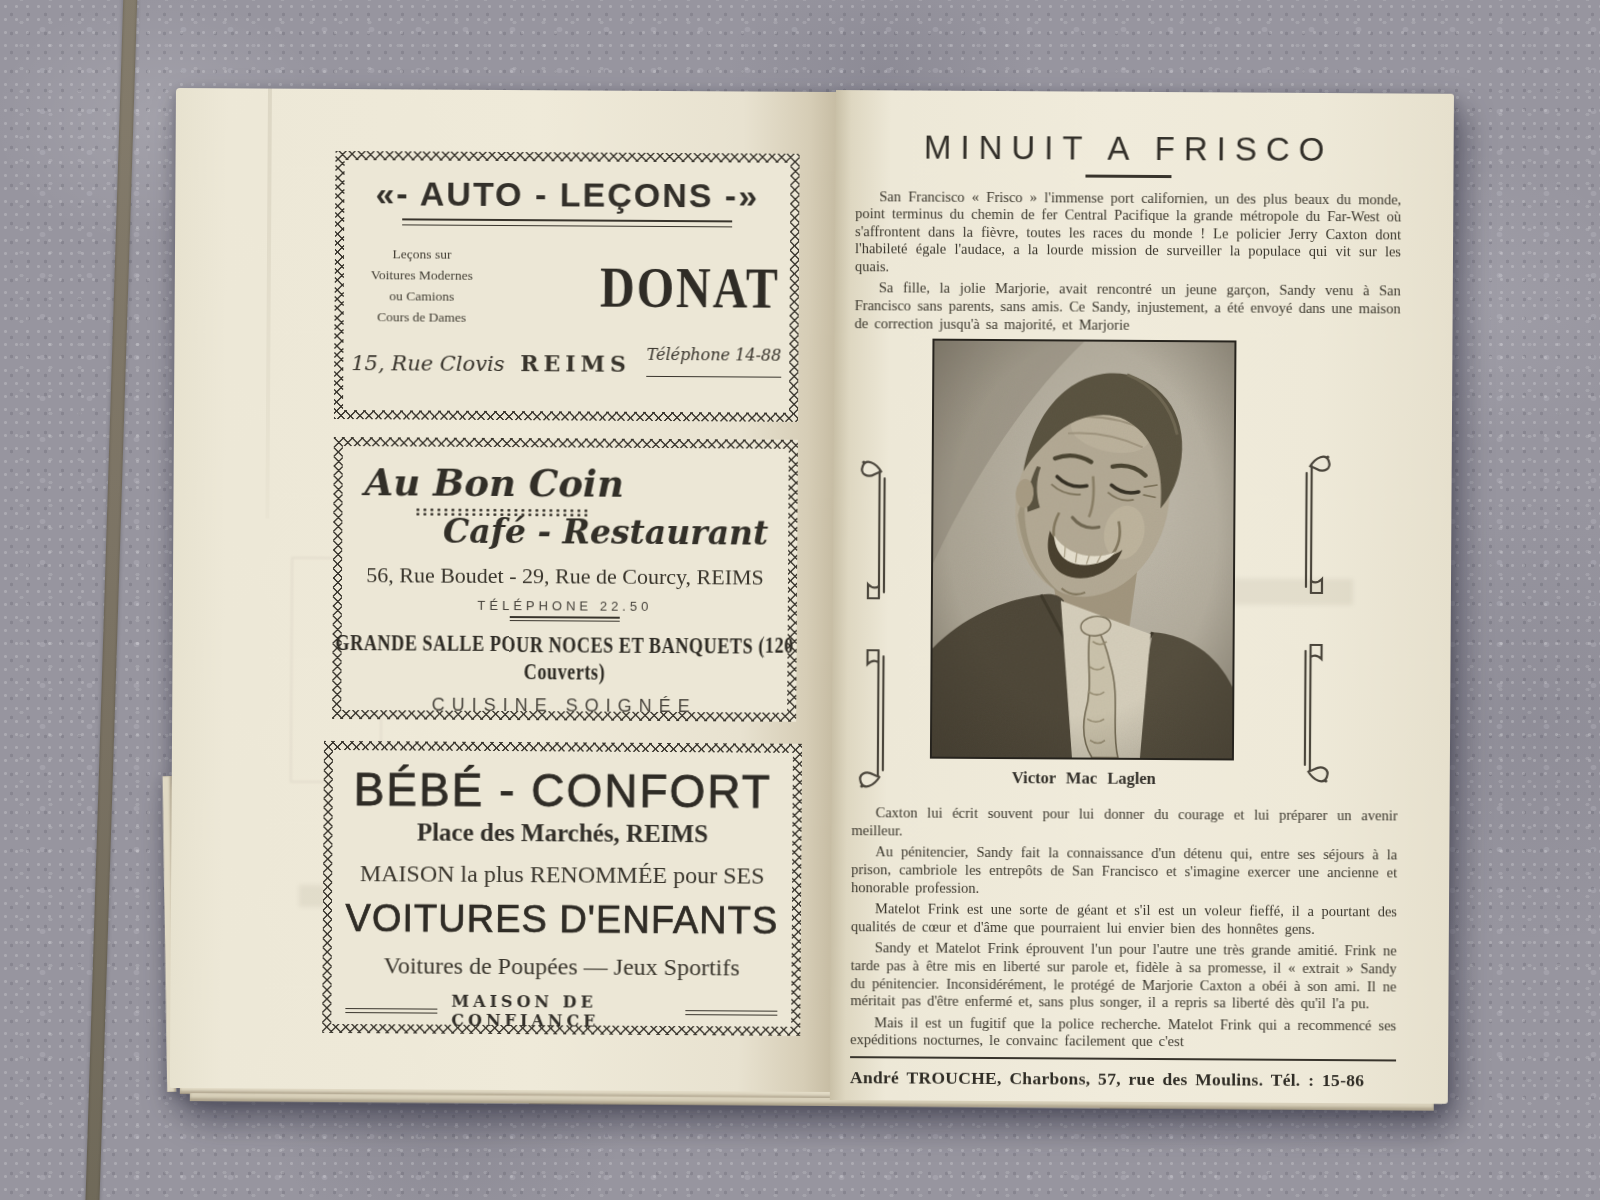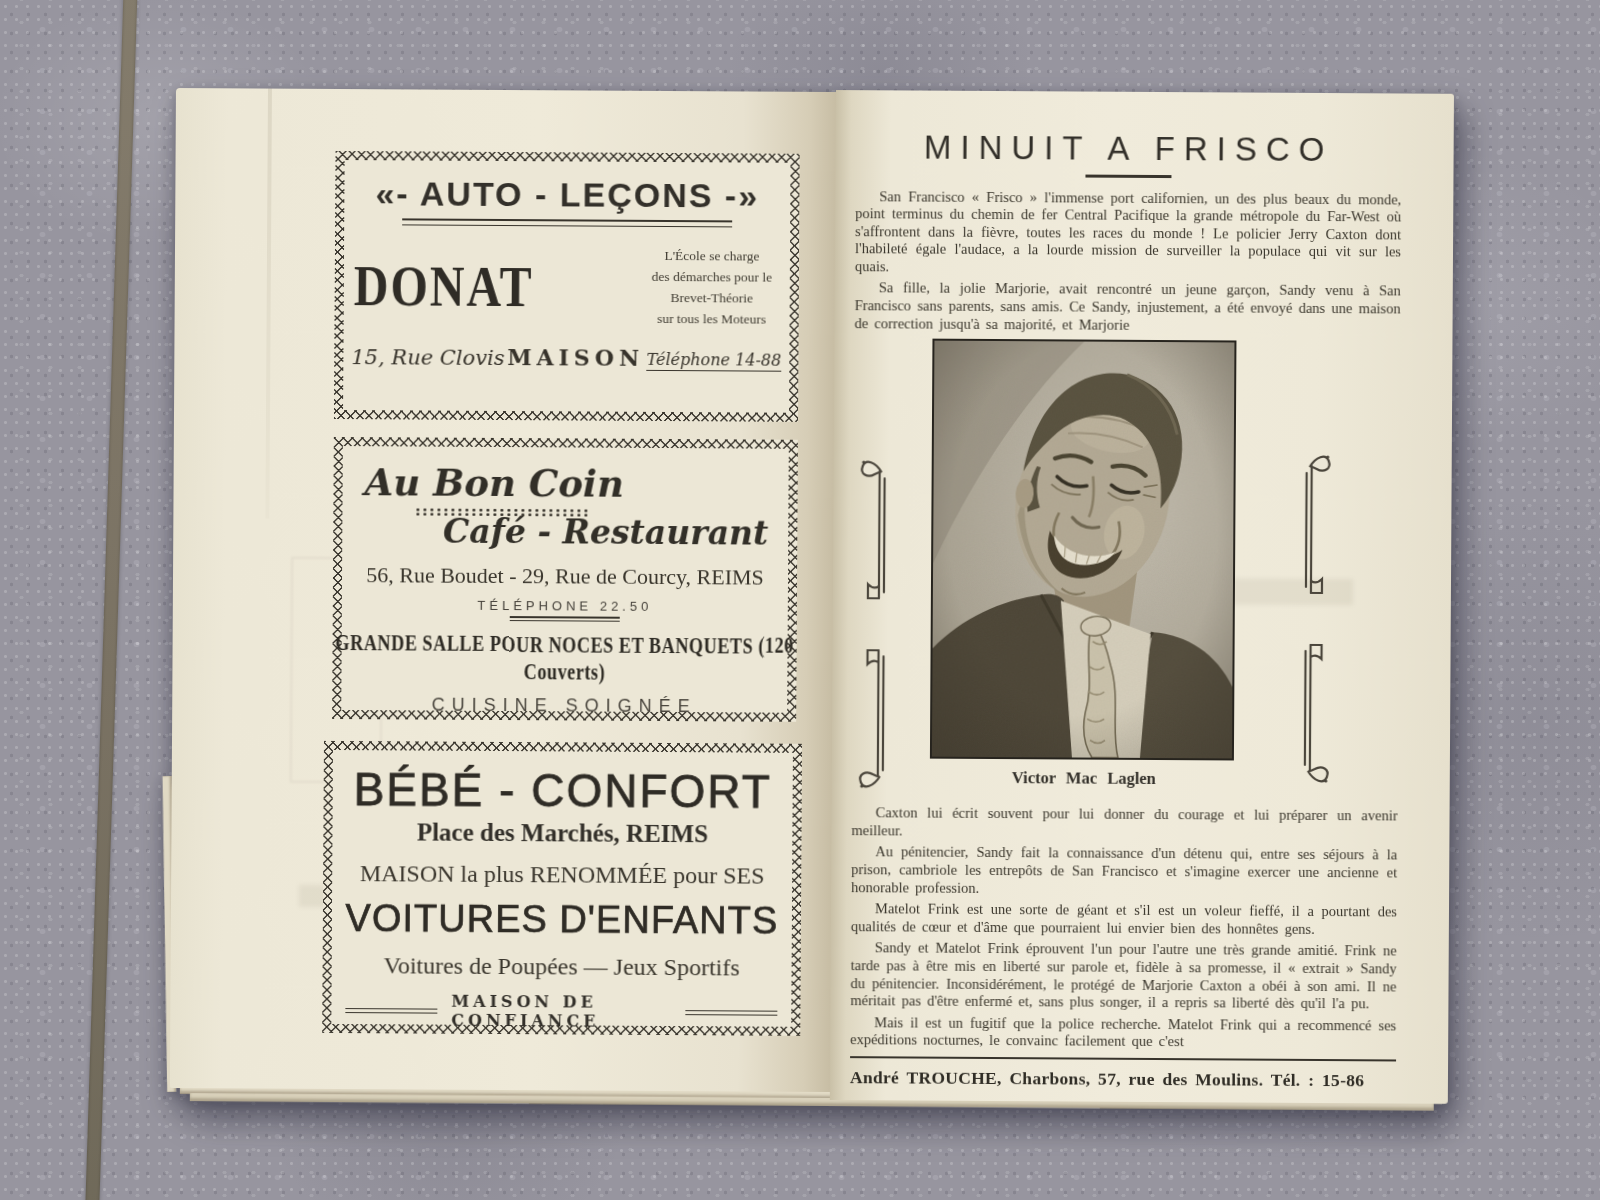--- a/index.html
+++ b/index.html
@@ -86,21 +86,21 @@
   .ad1-mid { display:flex; justify-content:space-between; align-items:center;
     padding:0 10px; margin-top:18px; }
   .ad1-side { font-size:13.5px; line-height:21px; white-space:pre-line; text-align:center; width:136px; color:#413d33;}
   .ad1-name { font-family:"Liberation Serif", serif; font-weight:bold; font-size:48px;
     letter-spacing:2px; transform:scaleY(1.18); color:#2f2c26;}
   .ad1-bottom { display:flex; justify-content:space-between; align-items:flex-end;
     padding:0 8px; margin-top:16px;}
   .script { font-style:italic; font-family:"DejaVu Serif", serif; }
   .ad1-addr { font-size:21px;font-style:italic; }
   .ad1-city { font-family:"DejaVu Serif", serif; font-weight:bold; font-size:22px; letter-spacing:5px; }
-  .ad1-tel { font-size:16px; border-bottom:1px solid #38342c; padding-bottom:1px;}
+  .ad1-tel { font-size:16px; border-bottom:1px solid #38342c; padding-bottom:12px;}
 
   
   .ad2-name { font-style:italic; font-family:"DejaVu Serif", serif; font-weight:bold;
     font-size:37px; margin:14px 0 0 22px; color:#322f28;}
   .dotline { width:176px; height:8px; margin:3px 0 0 72px;
     background-image:radial-gradient(circle, #38342c 1.2px, transparent 1.6px);
     background-size:7px 4.5px; }
   .ad2-sub { font-style:italic; font-family:"DejaVu Serif", serif; font-weight:bold;
     font-size:33px; text-align:right; margin:-4px 20px 0 0; color:#322f28;}
   .ad2-addr { font-size:22px; text-align:center; margin-top:12px; font-family:"Liberation Serif",serif; color:#3a362d;}
@@ -159,29 +159,29 @@
   <div class="page page-left">
     <div class="crease-left"></div>
     <div class="ghost" style="left:118px; top:468px; width:92px; height:226px;"></div>
     <div class="ghost-bar" style="left:128px; top:796px; width:74px; height:22px;"></div>
 
     <div class="ad" style="left:160px; top:62px; width:464px; height:268px;">
       <div class="ad-inner">
         <div class="ad1-title">«- AUTO - LEÇONS -»</div>
         <div class="dbl-rule"></div>
         <div class="ad1-mid">
+          <div class="ad1-side">Leçons sur
+Voitures Modernes
+ou Camions
+Cours de Dames</div>
           <div class="ad1-name">DONAT</div>
-          <div class="ad1-side">L'École se charge
-des démarches pour le
-Brevet-Théorie
-sur tous les Moteurs</div>
         </div>
         <div class="ad1-bottom">
           <div class="script ad1-addr">15, Rue Clovis</div>
-          <div class="ad1-city">MAISON</div>
+          <div class="ad1-city">REIMS</div>
           <div class="script ad1-tel">Téléphone 14-88</div>
         </div>
       </div>
     </div>
 
     <div class="ad" style="left:160px; top:348px; width:464px; height:282px;">
       <div class="ad-inner">
         <div class="ad2-name">Au Bon Coin</div>
         <div class="dotline"></div>
         <div class="ad2-sub">Café - Restaurant</div>

